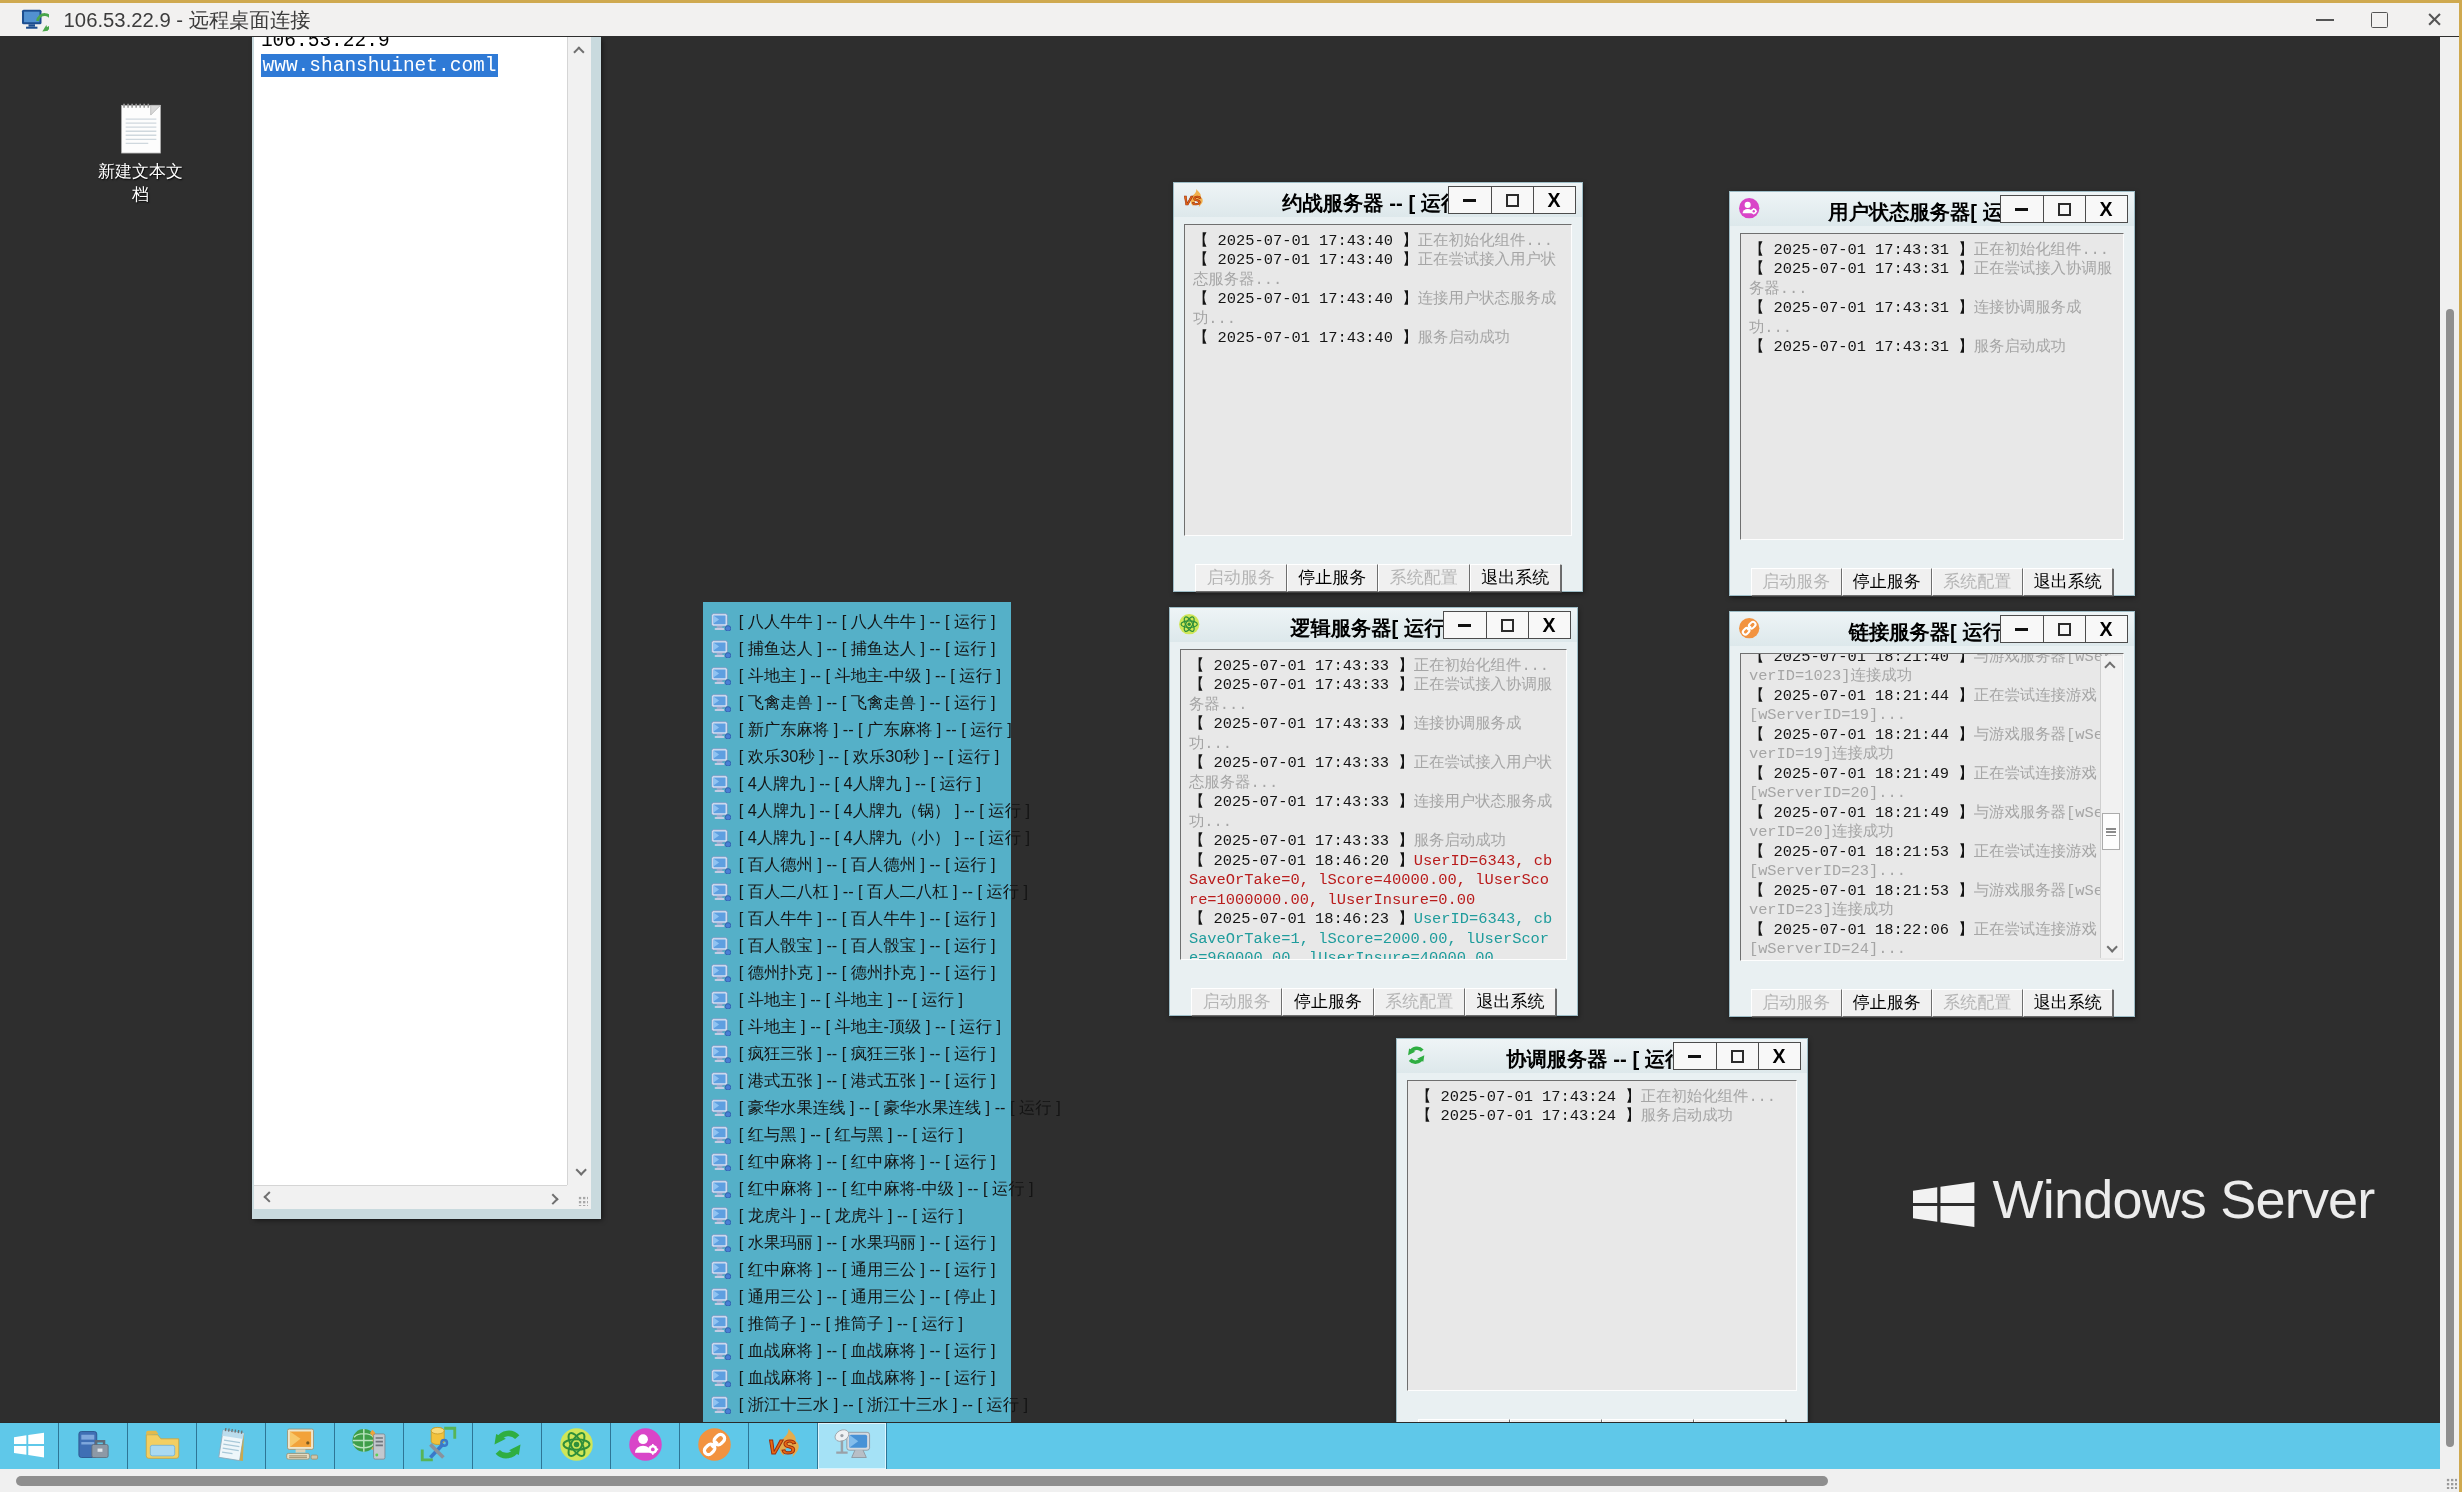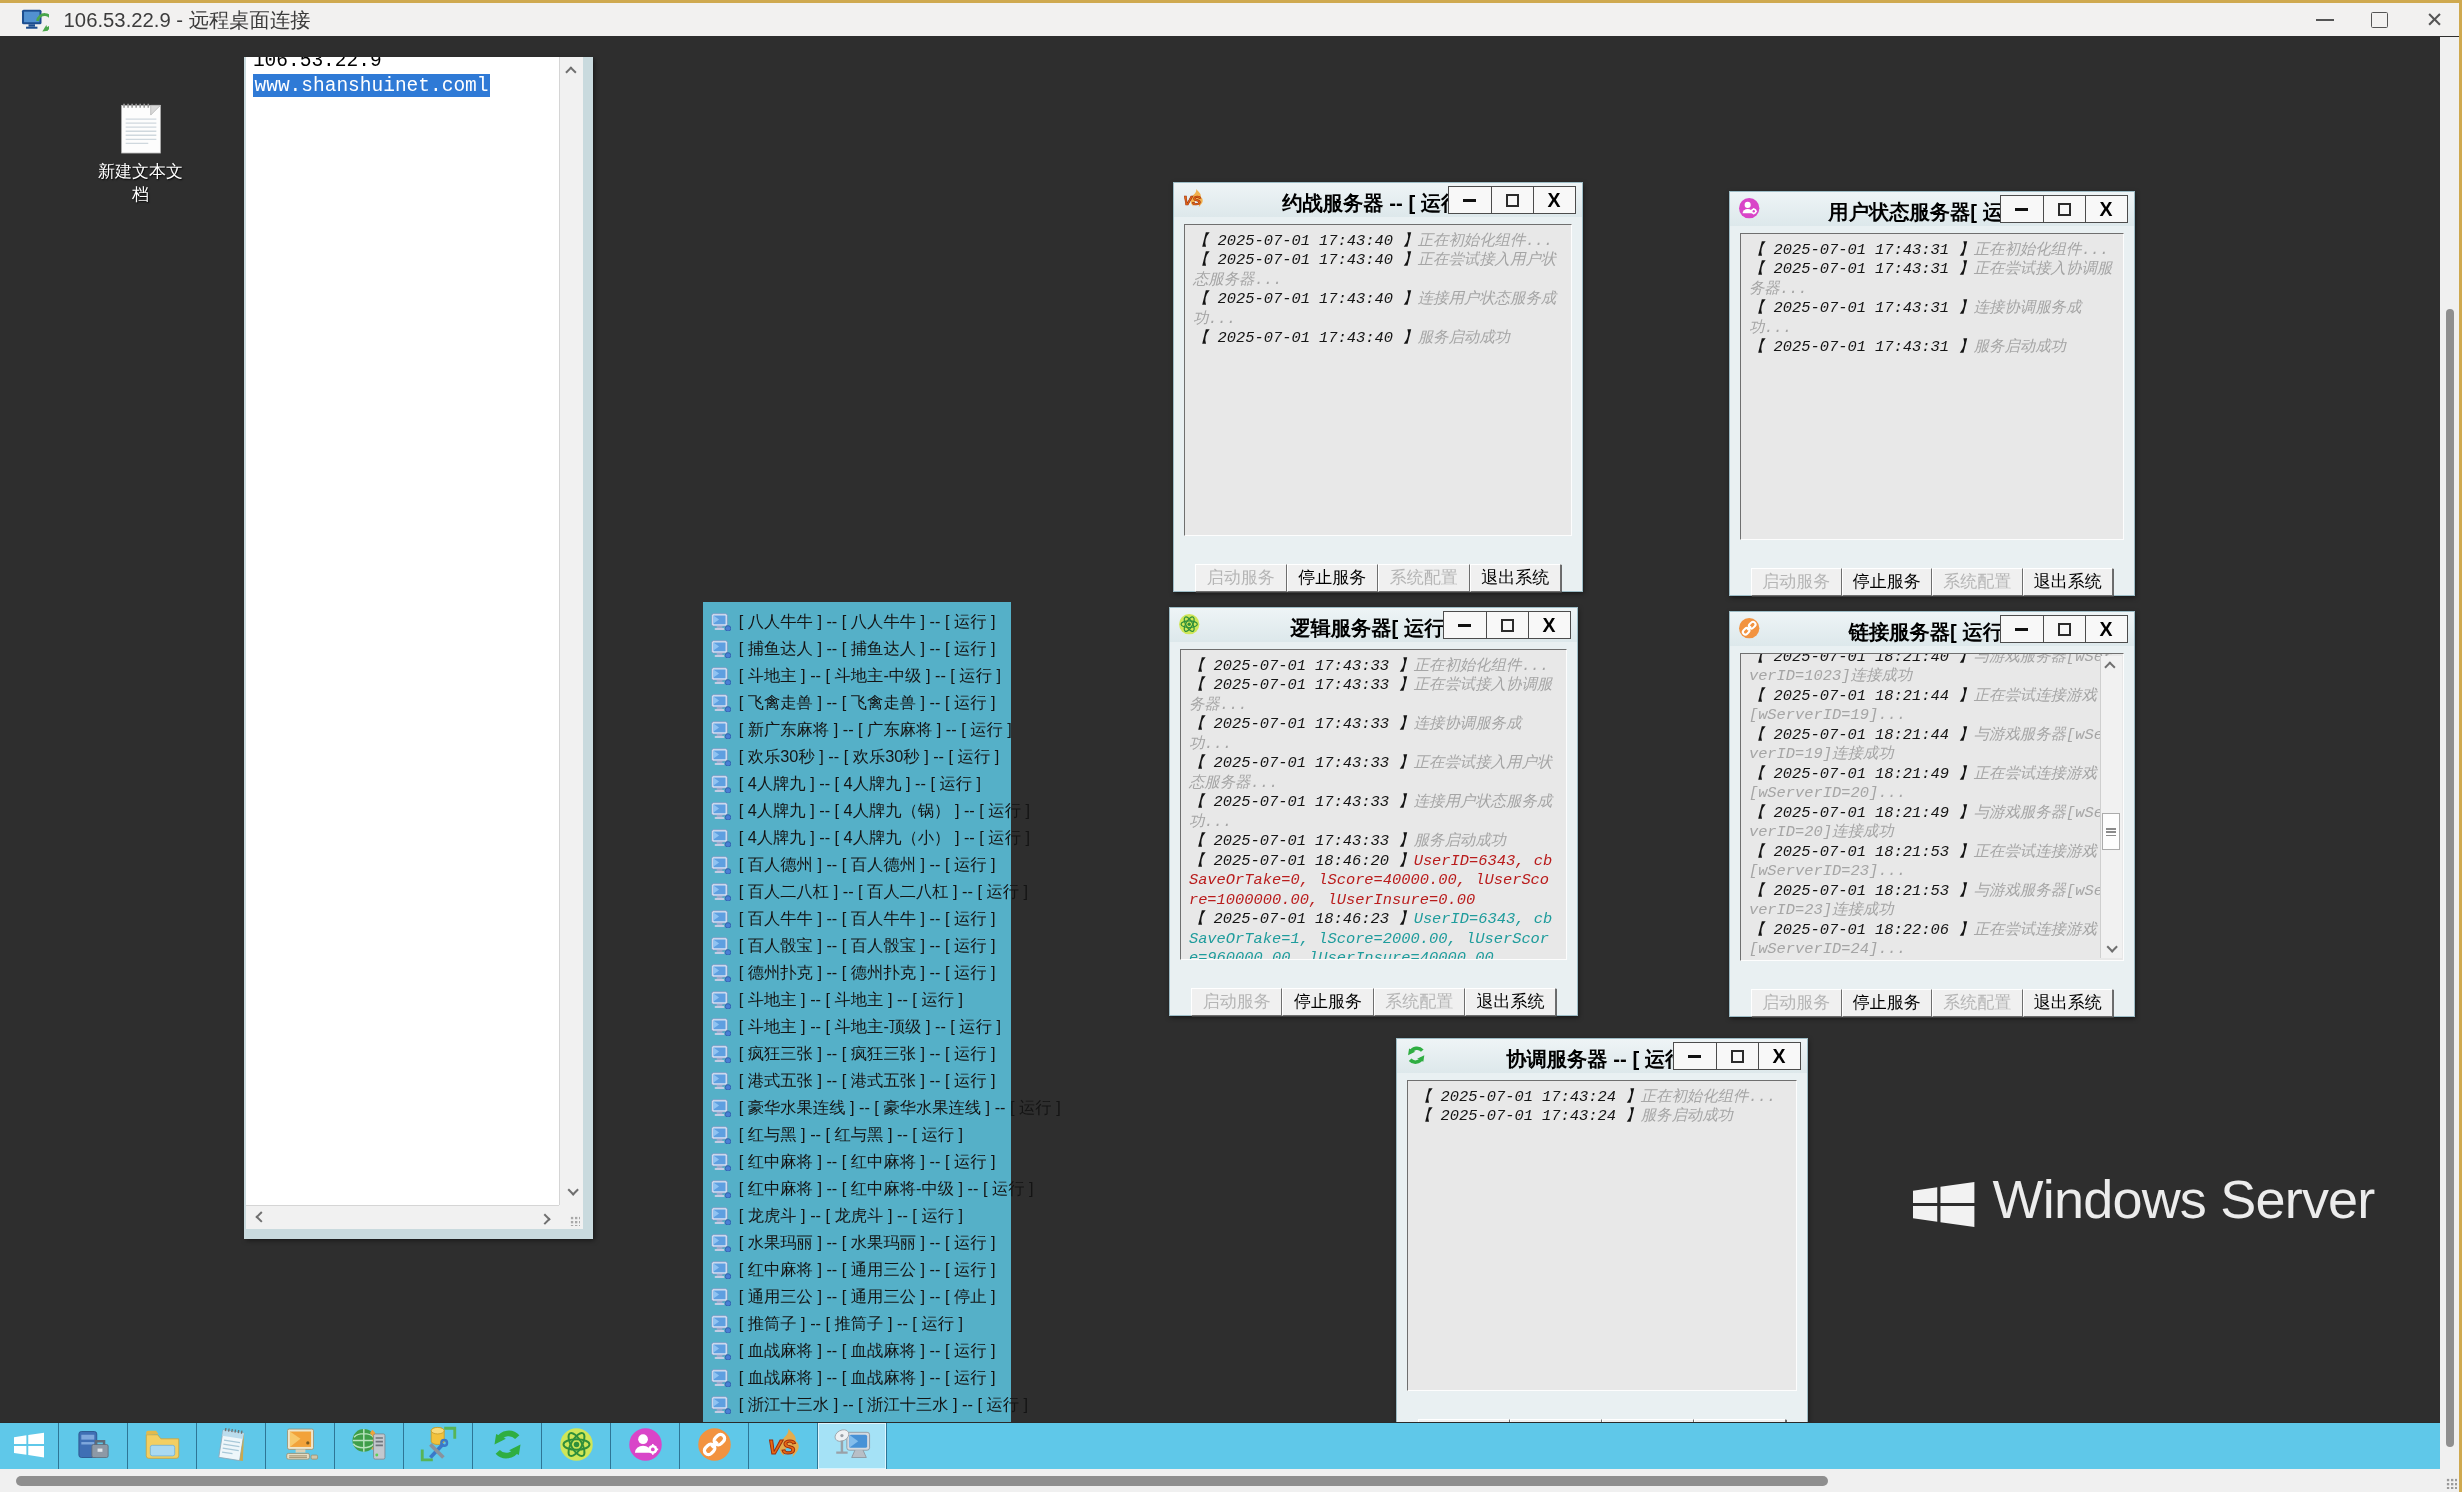--- a/index.html
+++ b/index.html
@@ -28,21 +28,21 @@
   #scroll-grip{position:absolute;left:2440px;top:1469px;width:19.5px;height:23.6px;background:#f0f0f0;z-index:56;}
   #scroll-grip .dots{position:absolute;right:2.4px;bottom:3.3px;width:11.4px;height:11.4px;
      background-image:radial-gradient(#9a9a9a 1.2px,transparent 1.3px);background-size:4.1px 4.1px;}
 
   
   .desk-icon{position:absolute;left:96px;top:64px;width:89px;text-align:center;z-index:2;}
   .desk-icon .dicon{width:42px;height:54px;margin:0 auto;}
   .desk-icon .dlabel{margin-top:4.9px;font-size:17px;color:#fff;text-shadow:0.8px 0.8px 1.6px #000;}
 
   
-  #notepad{position:absolute;left:244px;top:0px;width:349px;height:1182px;background:#c9dade;z-index:3;box-shadow:1.6px 1.6px 4.9px rgba(0,0,0,.5);margin-top:20px;}
+  #notepad{position:absolute;left:252px;top:0px;width:349px;height:1182px;background:#c9dade;z-index:3;box-shadow:1.6px 1.6px 4.9px rgba(0,0,0,.5);}
   #notepad .txt{position:absolute;left:2.4px;top:0;width:313px;height:1148px;background:#fff;overflow:hidden;
      font-family:"Liberation Mono",monospace;font-size:19.5px;line-height:24.4px;color:#000;padding-left:6.5px;}
   #notepad .txt .l1{margin-top:-8.1px;}
   #notepad .txt .sel{color:#fff;padding:0.8px 1.6px;}
   #np-vscroll{position:absolute;left:315px;top:0;width:24.4px;height:1148px;background:#f1f1f1;border-left:0.8px solid #d5d5d5;}
   #np-hscroll{position:absolute;left:2.4px;top:1148px;width:313px;height:24.4px;background:#f1f1f1;border-top:0.8px solid #d5d5d5;}
   #np-grip{position:absolute;left:315px;top:1148px;width:24.4px;height:24.4px;background:#f1f1f1;}
   #np-grip .dots{position:absolute;right:3.3px;bottom:3.3px;width:10.6px;height:10.6px;background-image:radial-gradient(#a8a8a8 1.2px,transparent 1.3px);background-size:4.1px 4.1px;}
   .np-arrow{position:absolute;width:24.4px;height:24.4px;display:flex;align-items:center;justify-content:center;}
   .chev{width:8.1px;height:8.1px;border-left:2.4px solid #6f6f6f;border-top:2.4px solid #6f6f6f;}
@@ -68,21 +68,21 @@
   .ttitle{position:absolute;left:0;right:0;top:5.7px;text-align:center;font-size:20.3px;font-weight:bold;color:#000;}
   .ticon30{position:absolute;left:6.5px;top:4.1px;width:24.4px;height:24.4px;z-index:2;}
   .tctrl{position:absolute;right:6.5px;top:3.3px;display:flex;border:1.6px solid #4c4c4c;background:#f8f8f8;z-index:2;}
   .tc{width:42px;height:26px;display:flex;align-items:center;justify-content:center;border-left:1.6px solid #4c4c4c;}
   .tc:first-child{border-left:none;}
   .tc .bmin{width:13px;height:3.3px;background:#111;}
   .tc .bmax{width:13px;height:13px;border:2.4px solid #2c2c2c;}
   .tc .bclose{font-size:19.5px;font-weight:bold;color:#000;font-family:"Liberation Sans",sans-serif;}
   .log{position:absolute;left:9.8px;right:9.8px;top:41px;bottom:55px;background:#e8e8e8;
        border:1.6px solid;border-color:#6f6f6f #fdfdfd #fdfdfd #6f6f6f;padding:6.5px 8.1px;overflow:hidden;
-       font-family:"Liberation Mono",monospace;font-size:15.4px;line-height:19.5px;word-break:break-all;font-style:italic;}
+       font-family:"Liberation Mono",monospace;font-size:15.4px;line-height:19.5px;word-break:break-all;}
   .log .t{color:#141414;}
   .log.clip-first .ln:first-child{margin-top:-13px;}
   .btnrow{position:absolute;left:21px;right:21px;bottom:9.8px;height:29px;display:flex;justify-content:space-between;align-items:center;}
   .btn{width:99px;height:28px;background:#f0f0f0;border:1.6px solid;border-color:#ffffff #6e6e6e #6e6e6e #ffffff;
        box-shadow:0.8px 0.8px 0 #4a4a4a;display:flex;align-items:center;justify-content:center;font-size:17px;margin-top:22px;}
   .btn.disabled{color:#b5b5b5;}
   .btn.enabled{color:#000;}
   
   .lscroll{position:absolute;right:1.6px;top:1.6px;bottom:1.6px;width:22px;background:#f1f1f1;border-left:0.8px solid #cfcfcf;}
   .lscroll .up{top:0;}

